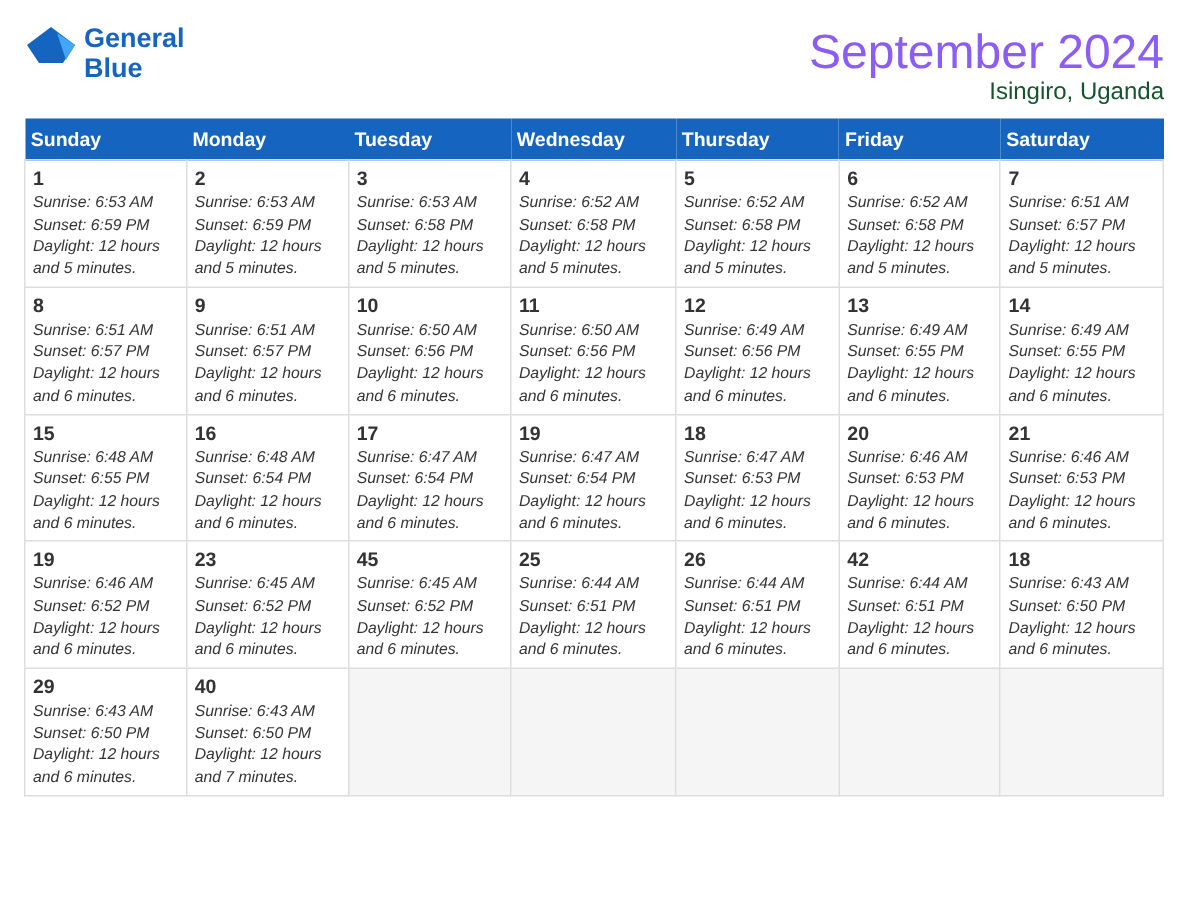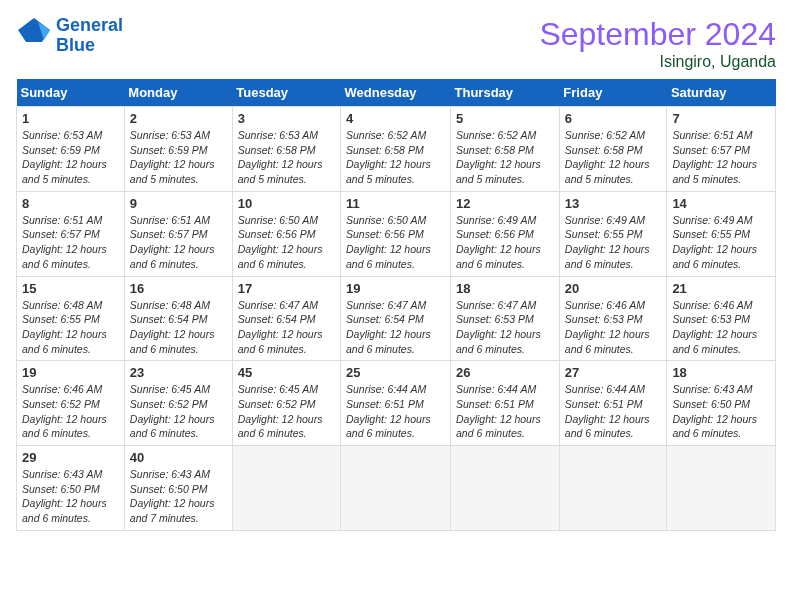--- a/index.html
+++ b/index.html
@@ -325,21 +325,21 @@
         </td>
         <td>
           <span class="day-num">26</span>
           <div class="day-info">
             <span>Sunrise: 6:44 AM</span><br>
             <span>Sunset: 6:51 PM</span><br>
             <span>Daylight: 12 hours and 6 minutes.</span>
           </div>
         </td>
         <td>
-          <span class="day-num">27</span>
+          <span class="day-num">42</span>
           <div class="day-info">
             <span>Sunrise: 6:44 AM</span><br>
             <span>Sunset: 6:51 PM</span><br>
             <span>Daylight: 12 hours and 6 minutes.</span>
           </div>
         </td>
         <td>
           <span class="day-num">18</span>
           <div class="day-info">
             <span>Sunrise: 6:43 AM</span><br>

